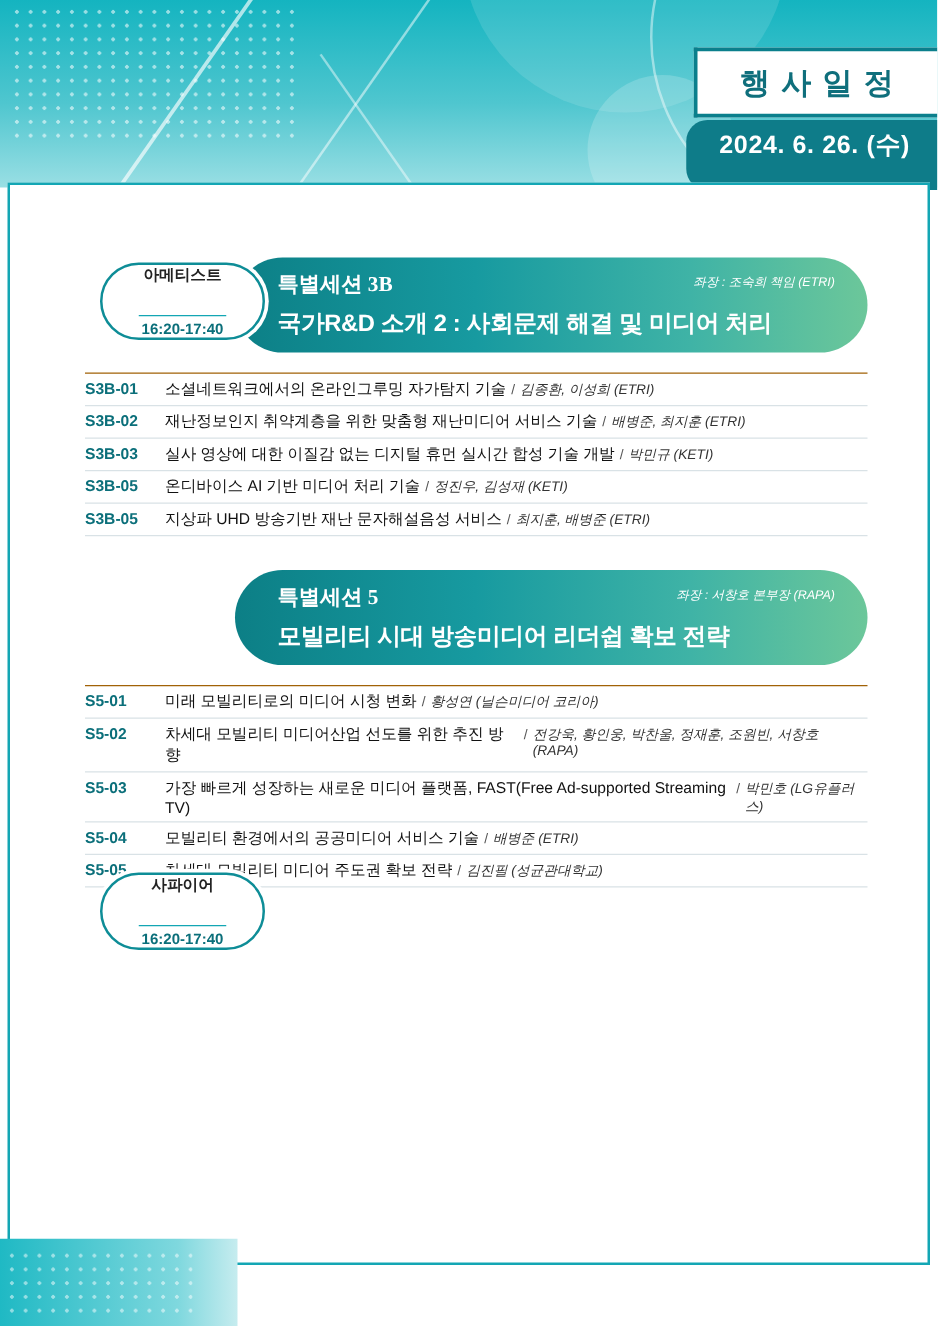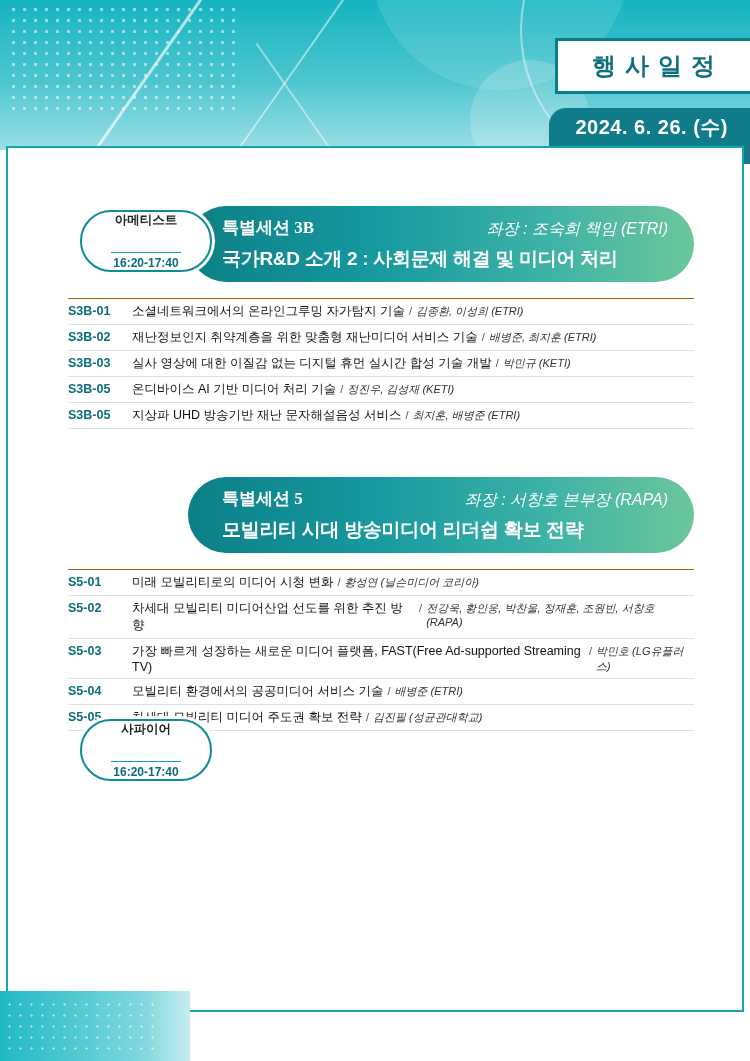--- a/index.html
+++ b/index.html
@@ -66,21 +66,21 @@
     position: absolute; right: 0; top: 38px;
     background: #ffffff;
     border-top: 3px solid #0a7f8c;
     border-bottom: 3px solid #0a7f8c;
     border-left: 3px solid #0a7f8c;
     padding: 9px 26px 9px 34px;
     color: #0f6f7c;
     font-size: 24px; font-weight: bold; letter-spacing: 9px;
   }
   .date-plate {
-    position: absolute; right: 0; top: 108px;
+    position: absolute; right: 0; top: 96px;
     background: #0e7c89;
     color: #ffffff;
     border-radius: 17px 0 0 17px;
     padding: 6px 22px 23px 26px;
     font-size: 20px; font-weight: bold; letter-spacing: .5px;
   }
   
   .frame {
     position: absolute; left: 6px; top: 146px;
     width: 738px; height: 866px;
@@ -98,21 +98,21 @@
     background: linear-gradient(90deg, #0c7f86 0%, #179aa0 38%, #3fb3a6 72%, #6cc79a 100%);
     border-radius: 38px;
     color: #ffffff;
   }
   .sess-label {
     position: absolute; left: 34px; top: 10px;
     font-size: 17px; font-weight: bold; font-family: Liberation Serif, serif;
   }
   .sess-chair {
     position: absolute; right: 26px; top: 13px;
-    font-size: 16px; font-style: italic;
+    font-size: 10px; font-style: italic;
   }
   .sess-title {
     position: absolute; left: 34px; top: 40px;
     font-size: 19px; font-weight: bold; letter-spacing: -.3px;
   }
   
   .room-bubble {
     position: absolute; left: 72px; top: 4px;
     width: 132px; height: 62px;
     background: #ffffff;
@@ -203,21 +203,21 @@
           </div>
           <div class="talk">
             <span class="talk-id">S3B-05</span>
             <span class="talk-title">지상파 UHD 방송기반 재난 문자해설음성 서비스</span>
             <span class="slash">/</span>
             <span class="talk-auth">최지훈, 배병준 (ETRI)</span>
           </div>
         </div>
       </div>
 
-      <div class="session" style="margin-top:48px;">
+      <div class="session" style="margin-top:27px;">
         <div class="sess-bar">
           <div class="sess-label">특별세션 5</div>
           <div class="sess-chair">좌장 :  서창호 본부장 (RAPA)</div>
           <div class="sess-title">모빌리티 시대 방송미디어 리더쉽 확보 전략</div>
         </div>
         <div class="room-bubble" style="top:242px;">
           <div class="room-name">사파이어</div>
           <div class="room-time">16:20-17:40</div>
         </div>
         <div class="talks">

